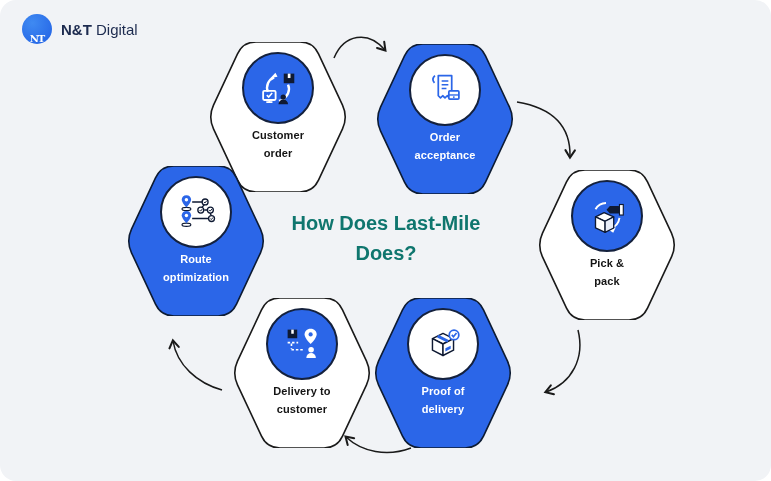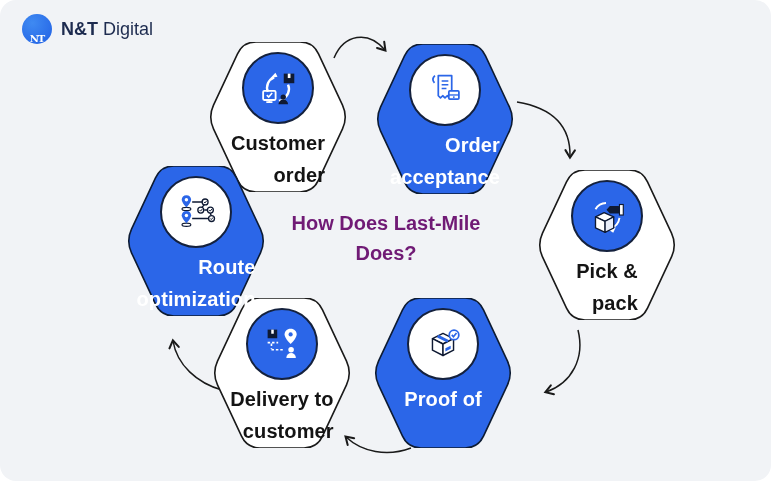--- a/index.html
+++ b/index.html
@@ -9,44 +9,44 @@
   }
 
   
   .logo { position:absolute; left:22px; top:14px; display:flex; align-items:center; gap:9px; }
   .logo-badge {
     width:30px; height:30px; border-radius:50%;
     background:radial-gradient(circle at 35% 30%, #3f8af2, #2160e4);
     color:#fff; display:flex; align-items:flex-end; justify-content:center;
     font-family:"DejaVu Serif", serif; font-size:10px; font-weight:700; letter-spacing:-1px;
   }
-  .logo-text { font-size:18px; color:#1d2b4f; }
+  .logo-text { font-size:15px; color:#1d2b4f; }
   .logo-text .bold { font-weight:700; }
 
   
   .step { position:absolute; width:140px; height:150px; }
   .hex { position:absolute; left:0; top:0; width:140px; height:150px; }
   .step.white .hex path { fill:#ffffff; stroke:#1a1a1a; stroke-width:1.6; }
   .step.blue  .hex path { fill:#2b66e8; stroke:#0d1b33; stroke-width:1.6; }
   .step-content { position:absolute; inset:0; display:flex; flex-direction:column; align-items:center; padding-top:10px; box-sizing:border-box; }
   .icon-circle {
     width:68px; height:68px; border-radius:50%;
     display:flex; align-items:center; justify-content:center; flex-shrink:0;
   }
   .step.white .icon-circle { background:#2b66e8; border:2px solid #14213d; }
   .step.blue  .icon-circle { background:#ffffff; border:2px solid #14213d; }
-  .step-label { margin-top:3px; text-align:right; font-weight:700; font-size:20px; line-height:1.62; letter-spacing:.1px; }
+  .step-label { margin-top:3px; text-align:center; font-weight:700; font-size:11px; line-height:1.62; letter-spacing:.1px; }
   .step.white .step-label { color:#141414; }
   .step.blue  .step-label { color:#ffffff; }
   .step-label span { display:block; white-space:nowrap; }
 
   
   .center-title {
     position:absolute; left:280px; top:208px; width:212px;
-    text-align:center; font-size:20px; font-weight:700; color:#701a75; line-height:1.5;
+    text-align:center; font-size:20px; font-weight:700; color:#0f766e; line-height:1.5;
   }
   .center-title span { display:block; }
 
   
   .arrows { position:absolute; inset:0; pointer-events:none; }
 </style>
 </head>
 <body>
 
 <div class="canvas">
@@ -163,25 +163,26 @@
           <polygon points="13,18.5 24,24 24,36 13,30.5" fill="#ffffff" stroke="#0f1a33" stroke-width="1.5" stroke-linejoin="round"></polygon>
           <polygon points="24,24 35,18.5 35,30.5 24,36" fill="#ffffff" stroke="#0f1a33" stroke-width="1.5" stroke-linejoin="round"></polygon>
           <path d="M18.5 15.8 L29.3 21.1" stroke="#2b66e8" stroke-width="3"></path>
           <polygon points="26.5,28.5 32,25.8 32,29 26.5,31.7" fill="#2b66e8"></polygon>
           <circle cx="35.5" cy="14.5" r="5" fill="#ffffff" stroke="#2b66e8" stroke-width="1.8"></circle>
           <path d="M33.2 14.5 l1.7 1.9 l3.2 -3.9" fill="none" stroke="#2b66e8" stroke-width="1.8"></path>
         </svg>
       </div>
       <div class="step-label">
         <span>Proof of</span>
-      </div>
-    </div>
-  </div>
-
-  <div class="step white" style="left:212px; top:298px;">
+        <span>delivery</span>
+      </div>
+    </div>
+  </div>
+
+  <div class="step white" style="left:232px; top:298px;">
     <svg class="hex" viewBox="0 0 140 150">
       <path d="M5.5 63.2 L29.5 11.8 Q35 0 48 0 L92 0 Q105 0 110.5 11.8 L134.5 63.2 Q140 75 134.5 86.8 L110.5 138.2 Q105 150 92 150 L48 150 Q35 150 29.5 138.2 L5.5 86.8 Q0 75 5.5 63.2 Z"></path>
     </svg>
     <div class="step-content">
       <div class="icon-circle">
         <svg width="46" height="46" viewBox="0 0 48 48">
           <rect x="9" y="9" width="10" height="9" fill="#0f1a33"></rect>
           <rect x="12.8" y="9" width="2.6" height="4.3" fill="#ffffff"></rect>
           <path d="M33 8 c-3.9 0 -6.3 2.9 -6.3 5.8 c0 4.4 6.3 10.2 6.3 10.2 c0 0 6.3 -5.8 6.3 -10.2 c0 -2.9 -2.4 -5.8 -6.3 -5.8 Z" fill="#ffffff"></path>
           <circle cx="33" cy="14" r="2.2" fill="#2b66e8"></circle>

